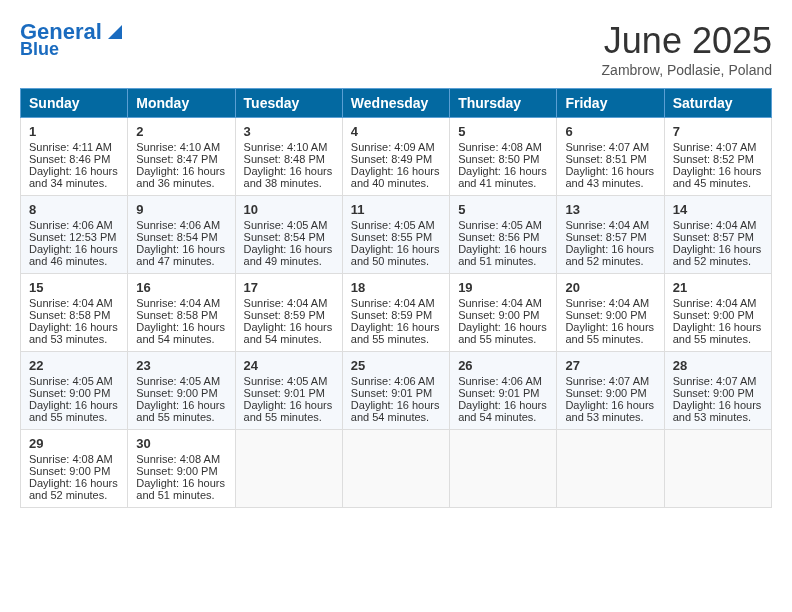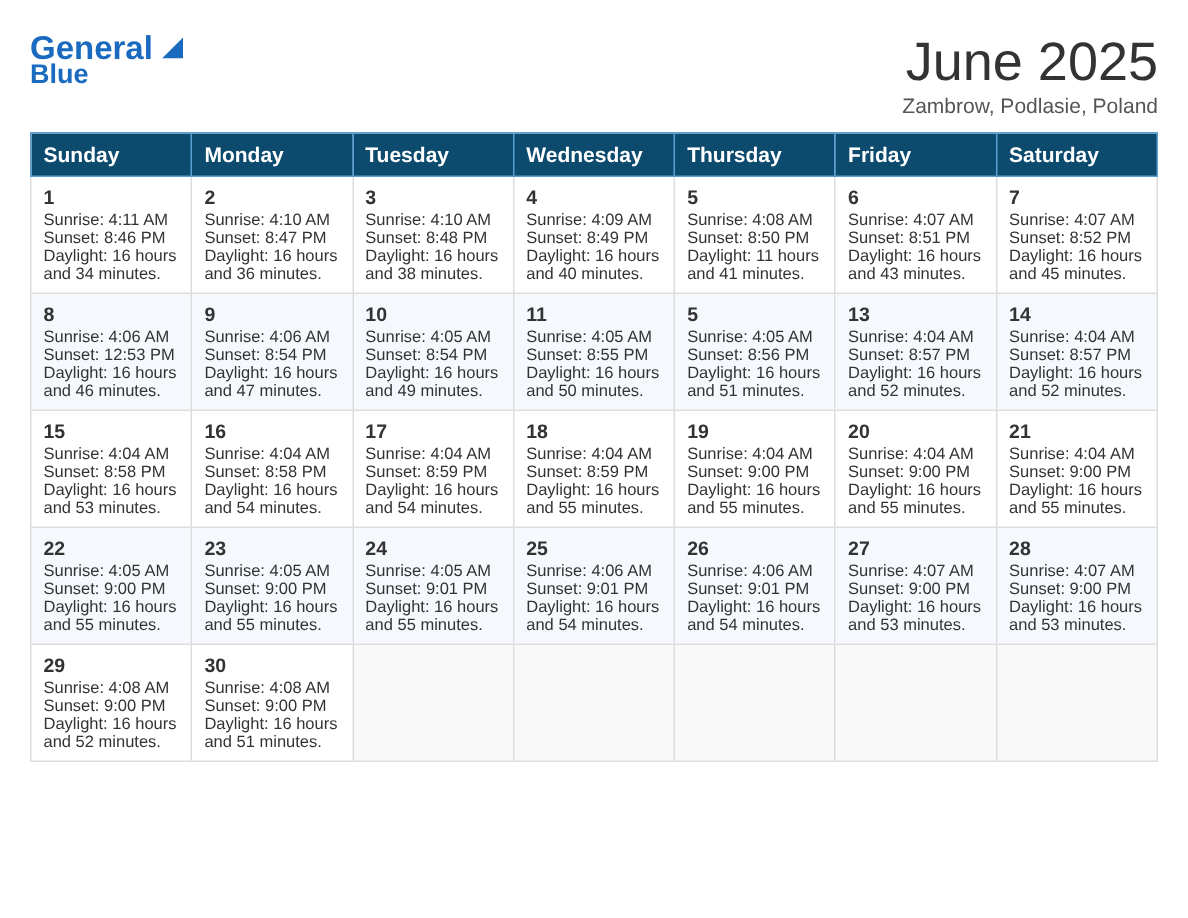--- a/index.html
+++ b/index.html
@@ -41,21 +41,21 @@
     .subtitle {
       font-size: 14px;
       color: #555;
     }
     .calendar {
       width: 100%;
       border-collapse: collapse;
       border: 1px solid #ccc;
     }
     .calendar th {
-      background-color: #0c4a6e;
+      background-color: #0369a1;
       color: #fff;
       text-align: left;
       padding: 6px 8px;
       font-size: 14px;
       font-weight: bold;
       border: 1px solid #5a9fd4;
     }
     .calendar td {
       vertical-align: top;
       padding: 6px 8px;
@@ -112,21 +112,21 @@
         <th>Friday</th>
         <th>Saturday</th>
       </tr>
   </thead>
   <tbody id="calendar-body">
   <tr>
         <td><span class="day-number">1</span><span>Sunrise: 4:11 AM</span><br><span>Sunset: 8:46 PM</span><br><span>Daylight: 16 hours and 34 minutes.</span></td>
         <td><span class="day-number">2</span><span>Sunrise: 4:10 AM</span><br><span>Sunset: 8:47 PM</span><br><span>Daylight: 16 hours and 36 minutes.</span></td>
         <td><span class="day-number">3</span><span>Sunrise: 4:10 AM</span><br><span>Sunset: 8:48 PM</span><br><span>Daylight: 16 hours and 38 minutes.</span></td>
         <td><span class="day-number">4</span><span>Sunrise: 4:09 AM</span><br><span>Sunset: 8:49 PM</span><br><span>Daylight: 16 hours and 40 minutes.</span></td>
-        <td><span class="day-number">5</span><span>Sunrise: 4:08 AM</span><br><span>Sunset: 8:50 PM</span><br><span>Daylight: 11 hours and 41 minutes.</span></td>
+        <td><span class="day-number">5</span><span>Sunrise: 4:08 AM</span><br><span>Sunset: 8:50 PM</span><br><span>Daylight: 16 hours and 41 minutes.</span></td>
         <td><span class="day-number">6</span><span>Sunrise: 4:07 AM</span><br><span>Sunset: 8:51 PM</span><br><span>Daylight: 16 hours and 43 minutes.</span></td>
         <td><span class="day-number">7</span><span>Sunrise: 4:07 AM</span><br><span>Sunset: 8:52 PM</span><br><span>Daylight: 16 hours and 45 minutes.</span></td>
       </tr>
       <tr>
         <td><span class="day-number">8</span><span>Sunrise: 4:06 AM</span><br><span>Sunset: 12:53 PM</span><br><span>Daylight: 16 hours and 46 minutes.</span></td>
         <td><span class="day-number">9</span><span>Sunrise: 4:06 AM</span><br><span>Sunset: 8:54 PM</span><br><span>Daylight: 16 hours and 47 minutes.</span></td>
         <td><span class="day-number">10</span><span>Sunrise: 4:05 AM</span><br><span>Sunset: 8:54 PM</span><br><span>Daylight: 16 hours and 49 minutes.</span></td>
         <td><span class="day-number">11</span><span>Sunrise: 4:05 AM</span><br><span>Sunset: 8:55 PM</span><br><span>Daylight: 16 hours and 50 minutes.</span></td>
         <td><span class="day-number">5</span><span>Sunrise: 4:05 AM</span><br><span>Sunset: 8:56 PM</span><br><span>Daylight: 16 hours and 51 minutes.</span></td>
         <td><span class="day-number">13</span><span>Sunrise: 4:04 AM</span><br><span>Sunset: 8:57 PM</span><br><span>Daylight: 16 hours and 52 minutes.</span></td>

